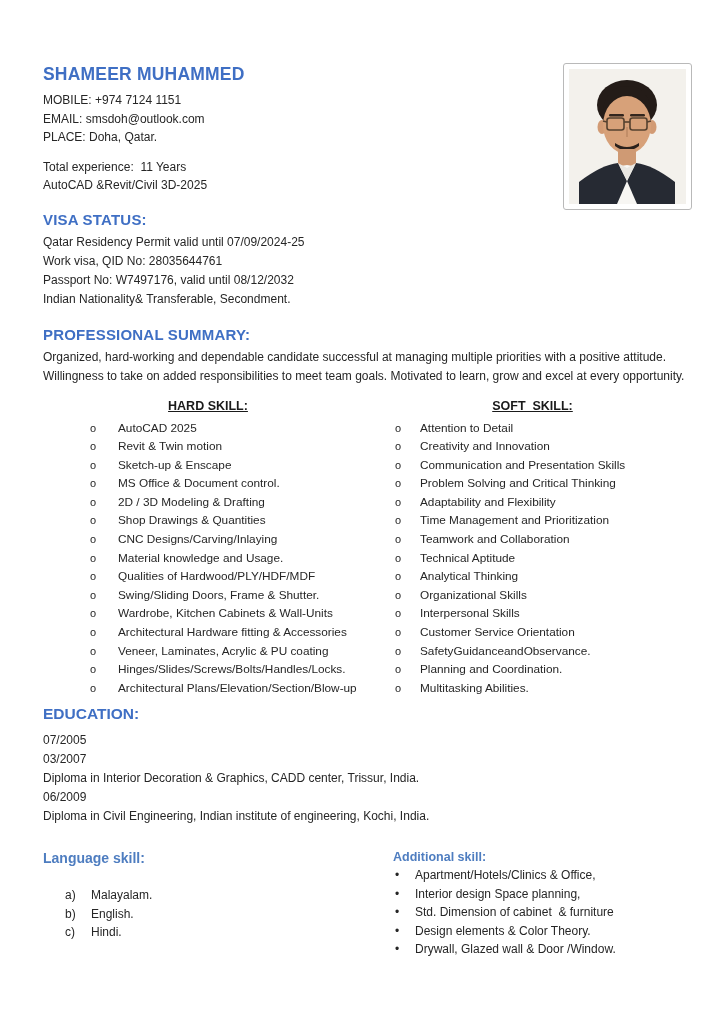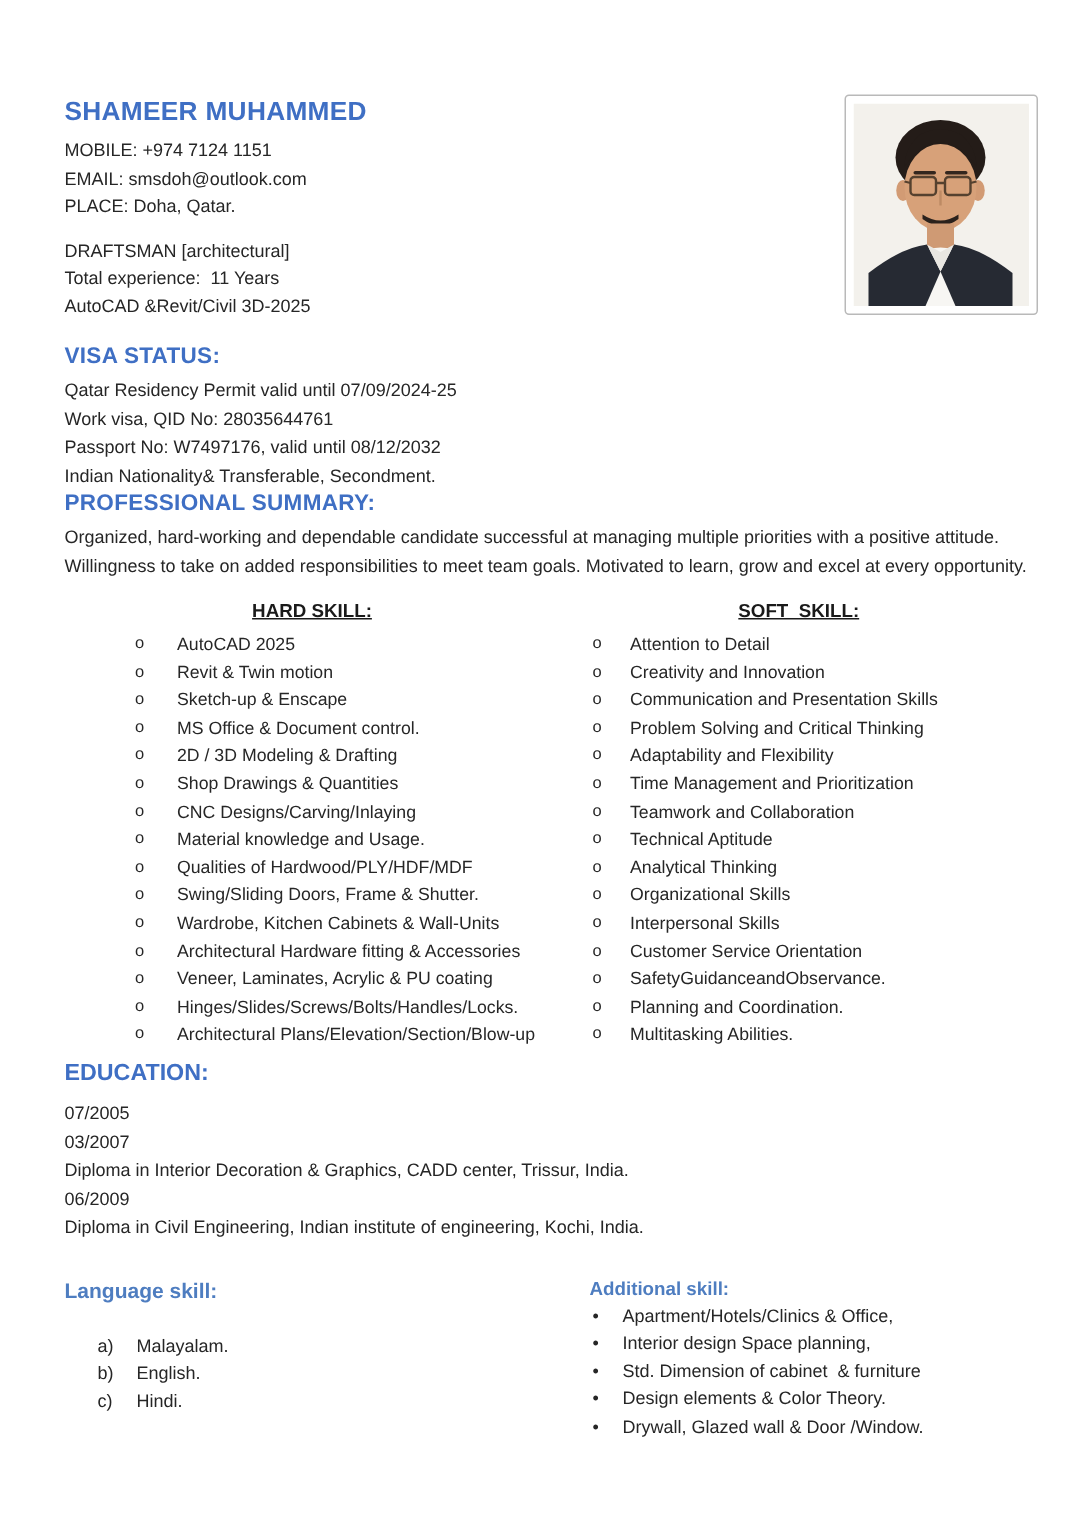--- a/index.html
+++ b/index.html
@@ -15,21 +15,21 @@
   .section-title{font-size:15px;font-weight:bold;color:#3f6fc4;margin:0 0 5px 0;letter-spacing:.2px;}
   .sub-title{font-size:14px;color:#4e7dc0;margin:0;}
   .add-title{font-size:12.5px;color:#4e7dc0;margin:0 0 2px 0;}
   
   .line{font-size:12px;line-height:18.5px;}
   .vline{font-size:12px;line-height:19px;}
   .para{font-size:12px;line-height:19px;max-width:652px;}
   
   .contact-block{margin-bottom:11px;}
   .role-block{margin-bottom:16px;}
-  .visa-block{}
+  .visa-block{margin-bottom:17px;}
   .summary-block{margin-bottom:13px;}
   
   .skills-row{display:flex;margin-bottom:8px;}
   .skills-col-left{width:330px;flex:none;}
   .skills-col-right{flex:1;}
   .skill-head{font-size:12.5px;font-weight:bold;color:#1a1a1a;text-decoration:underline;
               margin:0 0 6px 0;white-space:pre;text-align:center;}
   .skill-list{margin:0;padding:0;list-style:none;}
   .skill-item{display:flex;font-size:11.8px;line-height:18.6px;white-space:nowrap;}
   .skills-col-left .skill-item{padding-left:47px;}
@@ -105,21 +105,20 @@
 
   <h1 class="name pre">SHAMEER MUHAMMED</h1>
 
   <div class="contact-block">
       <div class="line pre">MOBILE: +974 7124 1151</div>
       <div class="line pre">EMAIL: smsdoh@outlook.com</div>
       <div class="line pre">PLACE: Doha, Qatar.</div>
     </div>
 
   <div class="role-block">
-      <div class="line pre">DRAFTSMAN [architectural]</div>
       <div class="line pre">Total experience:  11 Years</div>
       <div class="line pre">AutoCAD &amp;Revit/Civil 3D-2025</div>
     </div>
 
   <div class="visa-block">
     <h2 class="section-title pre">VISA STATUS:</h2>
     <div>
         <div class="vline pre">Qatar Residency Permit valid until 07/09/2024-25</div>
         <div class="vline pre">Work visa, QID No: 28035644761</div>
         <div class="vline pre">Passport No: W7497176, valid until 08/12/2032</div>

